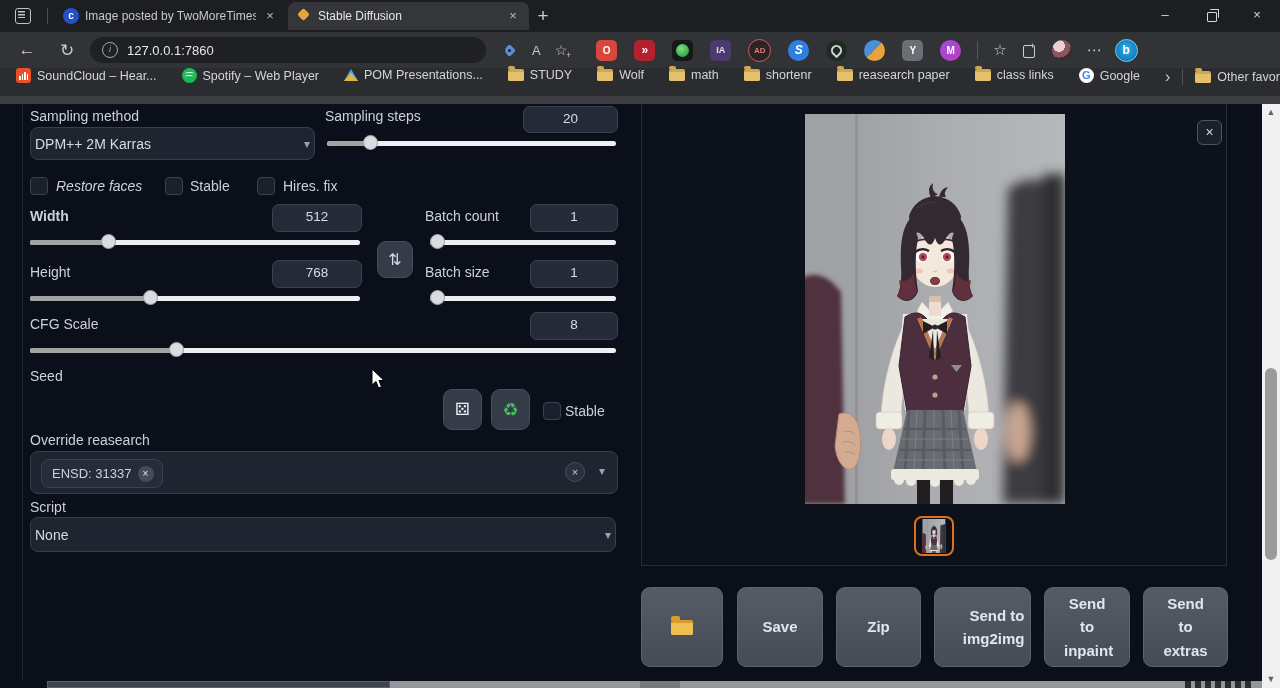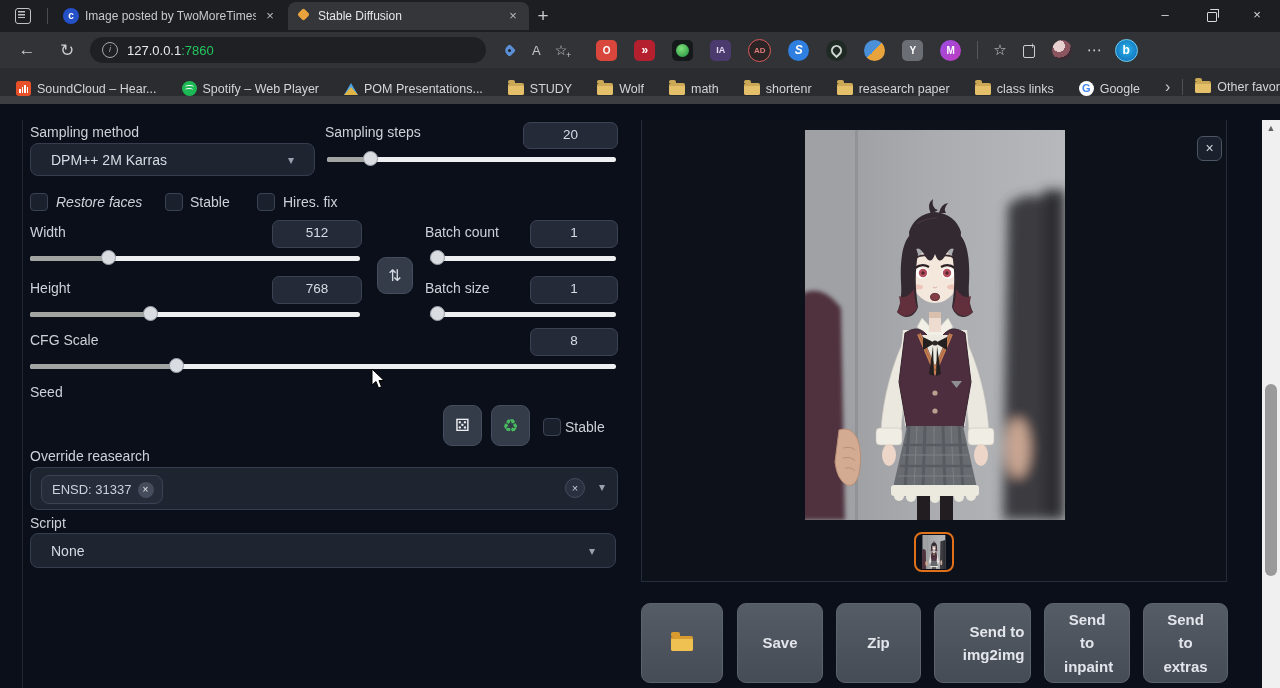--- a/index.html
+++ b/index.html
@@ -26,21 +26,21 @@
   .winctl span{width:46px;height:32px;text-align:center;line-height:30px;color:#d6d8da;font-size:13px;}
   .restore-glyph{position:relative;}
   .restore-glyph::before{content:"";position:absolute;left:19px;top:12px;width:8px;height:8px;border:1.2px solid #d6d8da;border-radius:1px;}
   .restore-glyph::after{content:"";position:absolute;left:22px;top:9px;width:8px;height:8px;border-top:1.2px solid #d6d8da;border-right:1.2px solid #d6d8da;border-radius:1px;}
 
   .toolbar{position:absolute;left:0;top:32px;width:1280px;height:36px;background:#323337;display:flex;align-items:center;}
   .navbtn{color:#c9cbce;font-size:17px;width:26px;text-align:center;flex:none;}
   .addressbar{flex:none;width:372px;height:26px;margin:0 10px;background:#1f2023;border-radius:14px;display:flex;align-items:center;padding:0 12px;}
   .info-i{width:14px;height:14px;border:1.3px solid #a6a8ab;border-radius:50%;color:#a6a8ab;font-size:9px;line-height:13px;text-align:center;font-style:italic;flex:none;}
   .url{margin-left:9px;font-size:13px;color:#e7e9ea;white-space:nowrap;}
-  .url .port{color:#22c55e;}
+  .url .port{color:#e5e5e5;}
   .addr-ico{color:#c3c5c8;font-size:13px;margin:0 7px;flex:none;}
   .tag-ico{position:relative;width:15px;height:15px;}
   .tag-ico::before{content:"";position:absolute;left:2px;top:3px;width:9px;height:9px;background:#5a8fd6;transform:rotate(45deg);border-radius:2px 2px 2px 5px;}
   .tag-ico::after{content:"";position:absolute;left:5px;top:6px;width:3px;height:3px;background:#1f2023;border-radius:50%;}
   .star-plus{position:relative;}
   .star-plus i{font-style:normal;font-size:14px;}
   .star-plus em{position:absolute;right:-4px;bottom:-2px;font-style:normal;font-size:9px;}
   .ext-row{display:flex;align-items:center;gap:17px;margin-left:22px;}
   .ext{width:21px;height:21px;border-radius:5px;color:#fff;font-weight:700;font-size:10px;display:flex;align-items:center;justify-content:center;flex:none;}
   .ext-0{background:#d8463c;}
@@ -56,44 +56,44 @@
   .ext-8{background:#6b6f75;}
   .ext-9{background:linear-gradient(135deg,#9a4de0,#c13cc0);border-radius:50%;}
   .tb-sep{width:1px;height:18px;background:#55575a;margin-left:16px;}
   .right-ico{color:#cdd0d3;font-size:15px;margin-left:15px;flex:none;}
   .collections-ico{position:relative;width:16px;height:16px;}
   .collections-ico::before{content:"";position:absolute;left:1px;top:3px;width:10px;height:11px;border:1.3px solid #cdd0d3;border-radius:2px;}
   .collections-ico::after{content:"+";position:absolute;left:8px;top:-1px;font-size:9px;}
   .avatar{width:20px;height:20px;border-radius:50%;background:radial-gradient(circle at 35% 30%,#e8cfd0 0 30%,#8b5560 31% 60%,#3a2b33 61%);flex:none;margin-left:14px;}
   .bing{width:21px;height:21px;border-radius:50%;background:radial-gradient(circle at 50% 45%,#2ab4e8,#0b63b4);color:#fff;font-size:12px;font-weight:700;display:flex;align-items:center;justify-content:center;margin:0 12px 0 13px;border:1px solid #6fd0f0;}
 
-  .bookmarksbar{position:absolute;left:0;top:68px;width:1280px;height:28px;background:#2b2c2f;display:flex;align-items:flex-end;padding:0 16px;box-sizing:border-box;font-size:12.5px;color:#d2d4d7;}
+  .bookmarksbar{position:absolute;left:0;top:68px;width:1280px;height:28px;background:#2b2c2f;display:flex;align-items:flex-start;padding:0 16px;box-sizing:border-box;font-size:12.5px;color:#d2d4d7;}
   .bm{display:flex;align-items:center;gap:6px;margin-right:25px;white-space:nowrap;}
   .bm-folder{position:relative;width:16px;height:12px;background:#caa855;border-radius:2px;flex:none;}
   .bm-folder::before{content:"";position:absolute;left:0;top:-3px;width:7px;height:3px;background:#caa855;border-radius:2px 2px 0 0;}
   .bm-folder::after{content:"";position:absolute;left:0;top:3px;width:16px;height:9px;background:#e4c06a;border-radius:1px 1px 2px 2px;}
   .bm-sc{width:15px;height:15px;border-radius:3px;background:#e8502a;display:flex;align-items:flex-end;justify-content:center;gap:1px;padding-bottom:3px;box-sizing:border-box;flex:none;}
   .bm-sc i{width:1.5px;background:#fff;}
   .bm-spotify{width:15px;height:15px;border-radius:50%;background:#1db954;position:relative;flex:none;}
   .bm-spotify::before{content:"";position:absolute;left:3px;top:4px;width:9px;height:3px;border-top:1.6px solid #fff;border-radius:50%;}
   .bm-spotify::after{content:"";position:absolute;left:3.5px;top:7px;width:8px;height:3px;border-top:1.6px solid #fff;border-radius:50%;}
   .bm-drive{width:0;height:0;border-left:7px solid transparent;border-right:7px solid transparent;border-bottom:12px solid #4aa4e8;position:relative;flex:none;}
   .bm-drive::before{content:"";position:absolute;left:-7px;top:4px;width:0;height:0;border-left:7px solid transparent;border-right:7px solid transparent;border-bottom:8px solid #f2b733;opacity:.9;}
   .bm-google{width:15px;height:15px;border-radius:50%;background:#fff;color:#4285F4;font-weight:700;font-size:11px;text-align:center;line-height:15px;flex:none;}
   .bm-right{margin-left:auto;display:flex;align-items:center;}
   .bm-chevron{color:#c6c8cb;font-size:16px;margin-right:12px;}
   .bm-vsep{width:1px;height:16px;background:#4e5053;margin-right:12px;}
   .divider-strip{position:absolute;left:0;top:96px;width:1280px;height:8px;background:#3d3e42;}
 
   
-  .content{position:absolute;left:0;top:104px;width:1280px;height:460px;background:#0b0f19;margin-top:16px;}
+  .content{position:absolute;left:0;top:104px;width:1280px;height:460px;background:#0b0f19;}
   .content .gutter-line{position:absolute;left:22px;top:0;width:1px;height:577px;background:#1f2735;}
   .sd-label{position:absolute;font-size:14px;color:#ccd1d9;}
   .numbox{position:absolute;background:#242a38;border:1px solid #3b4254;border-radius:7px;color:#d7dbe3;font-size:13.5px;text-align:center;line-height:24px;}
-  .dropdown{position:absolute;background:#1e2430;border:1px solid #353d4f;border-radius:8px;color:#d7dbe3;font-size:14px;display:flex;align-items:center;padding:0 20px;box-sizing:border-box;}
+  .dropdown{position:absolute;background:#1e2430;border:1px solid #353d4f;border-radius:8px;color:#d7dbe3;font-size:14px;display:flex;align-items:center;padding:0 4px;box-sizing:border-box;}
   .dropdown .caret{margin-left:auto;color:#9aa2b0;font-size:12px;}
   .slider{position:absolute;height:15px;}
   .slider .track{position:absolute;left:0;right:0;top:6px;height:4.5px;border-radius:3px;background:#edeff1;}
   .slider .fill{position:absolute;left:0;top:6px;height:4.5px;border-radius:3px;background:#a2a4a2;}
   .slider .handle{position:absolute;top:0;width:15px;height:15px;border-radius:50%;background:#d9dce1;border:1px solid #9aa0a8;box-sizing:border-box;}
   .checkbox{position:absolute;width:16px;height:16px;background:#1a202c;border:1px solid #3b4254;border-radius:4px;}
   .sqbtn{position:absolute;background:#343b49;border:1px solid #454d5f;border-radius:9px;color:#d5d9e0;display:flex;align-items:center;justify-content:center;}
   .seed-input{position:absolute;left:30px;top:282px;width:398px;height:41px;background:#1e2430;border:1px solid #353d4f;border-radius:8px;color:#d7dbe3;font-size:14px;padding:0 12px;box-sizing:border-box;font-family:"Liberation Sans",sans-serif;outline:none;}
   .override-box{position:absolute;left:30px;top:347px;width:586px;height:41px;background:#1e2430;border:1px solid #353d4f;border-radius:8px;}
   .chip{position:absolute;left:10px;top:7px;height:27px;background:#262c3a;border:1px solid #3a4254;border-radius:8px;display:flex;align-items:center;padding:0 8px 0 10px;color:#ccd1da;font-size:13px;gap:6px;}
@@ -258,21 +258,21 @@
         <span class="handle" style="left:36px;"></span>
     </div>
 
     <div class="checkbox" style="left:30px;top:73px;"></div>
     <span class="sd-label" style="left:56px;top:74px;font-style:italic;">Restore faces</span>
     <div class="checkbox" style="left:165px;top:73px;"></div>
     <span class="sd-label" style="left:190px;top:74px;">Stable</span>
     <div class="checkbox" style="left:257px;top:73px;"></div>
     <span class="sd-label" style="left:283px;top:74px;">Hires. fix</span>
 
-    <span class="sd-label" style="left:30px;top:104px;">Width</span>
+    <span class="sd-label" style="left:30px;top:104px;font-weight:bold;">Width</span>
     <div class="numbox" style="left:272px;top:100px;width:88px;height:26px;">512</div>
     <span class="sd-label" style="left:425px;top:104px;">Batch count</span>
     <div class="numbox" style="left:530px;top:100px;width:86px;height:26px;">1</div>
     <div class="slider" style="left:30px;top:130px;width:330px;">
       <span class="track"></span>
         <span class="fill" style="width:78px;"></span>
         <span class="handle" style="left:71px;"></span>
     </div>
     <div class="sqbtn" style="left:377px;top:137px;width:34px;height:35px;font-size:16px;">
         <span>⇅</span>

